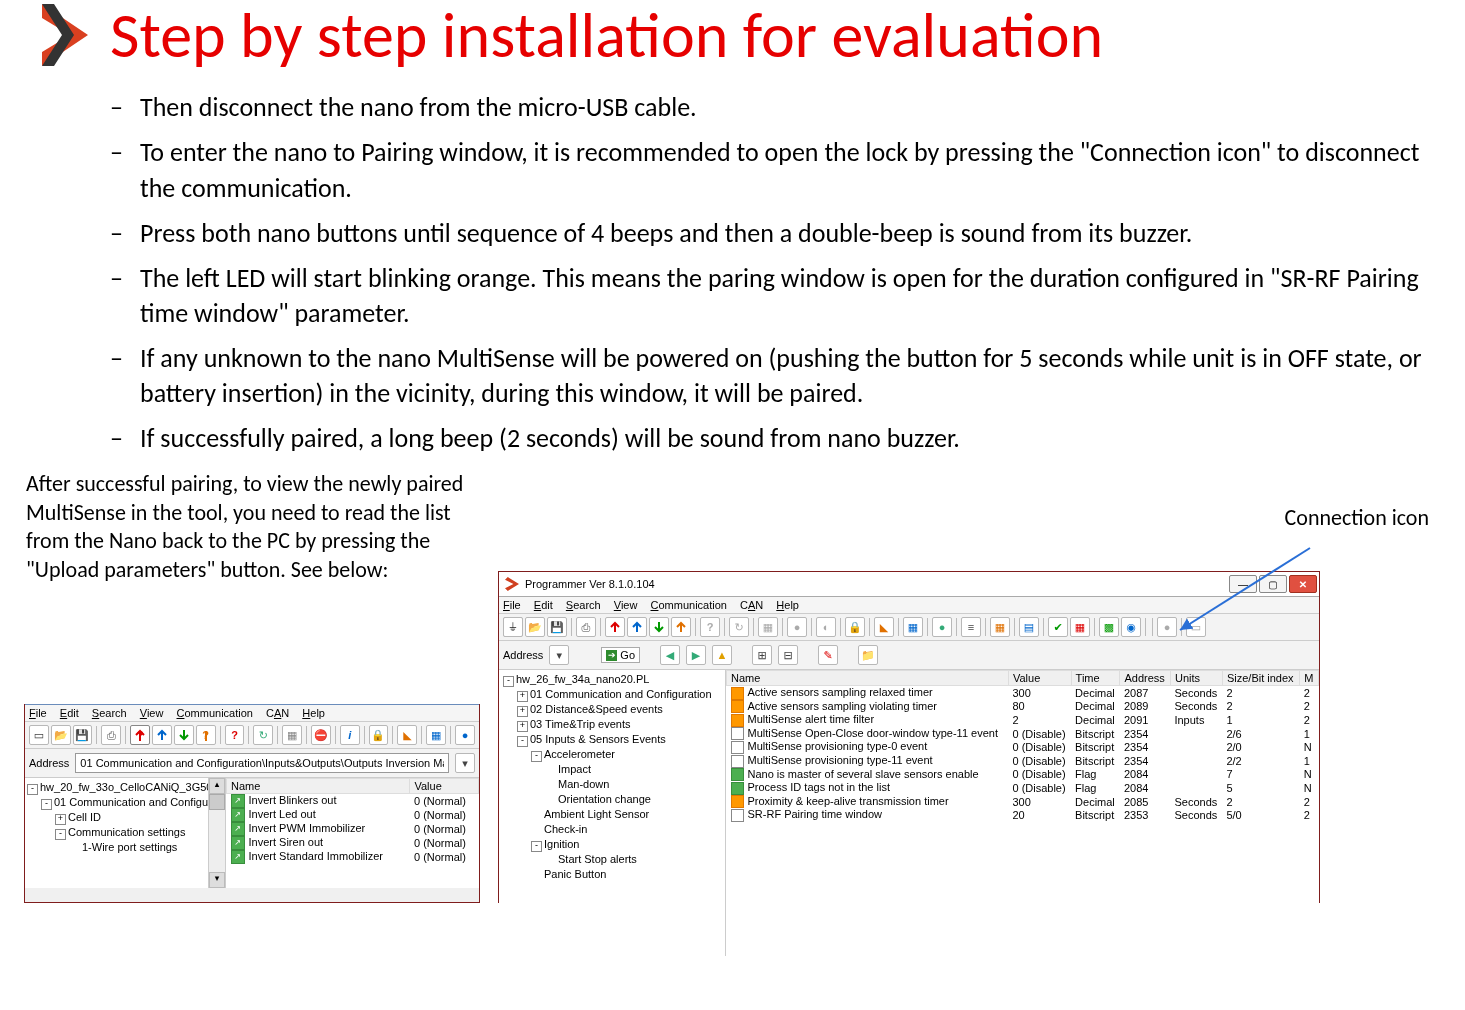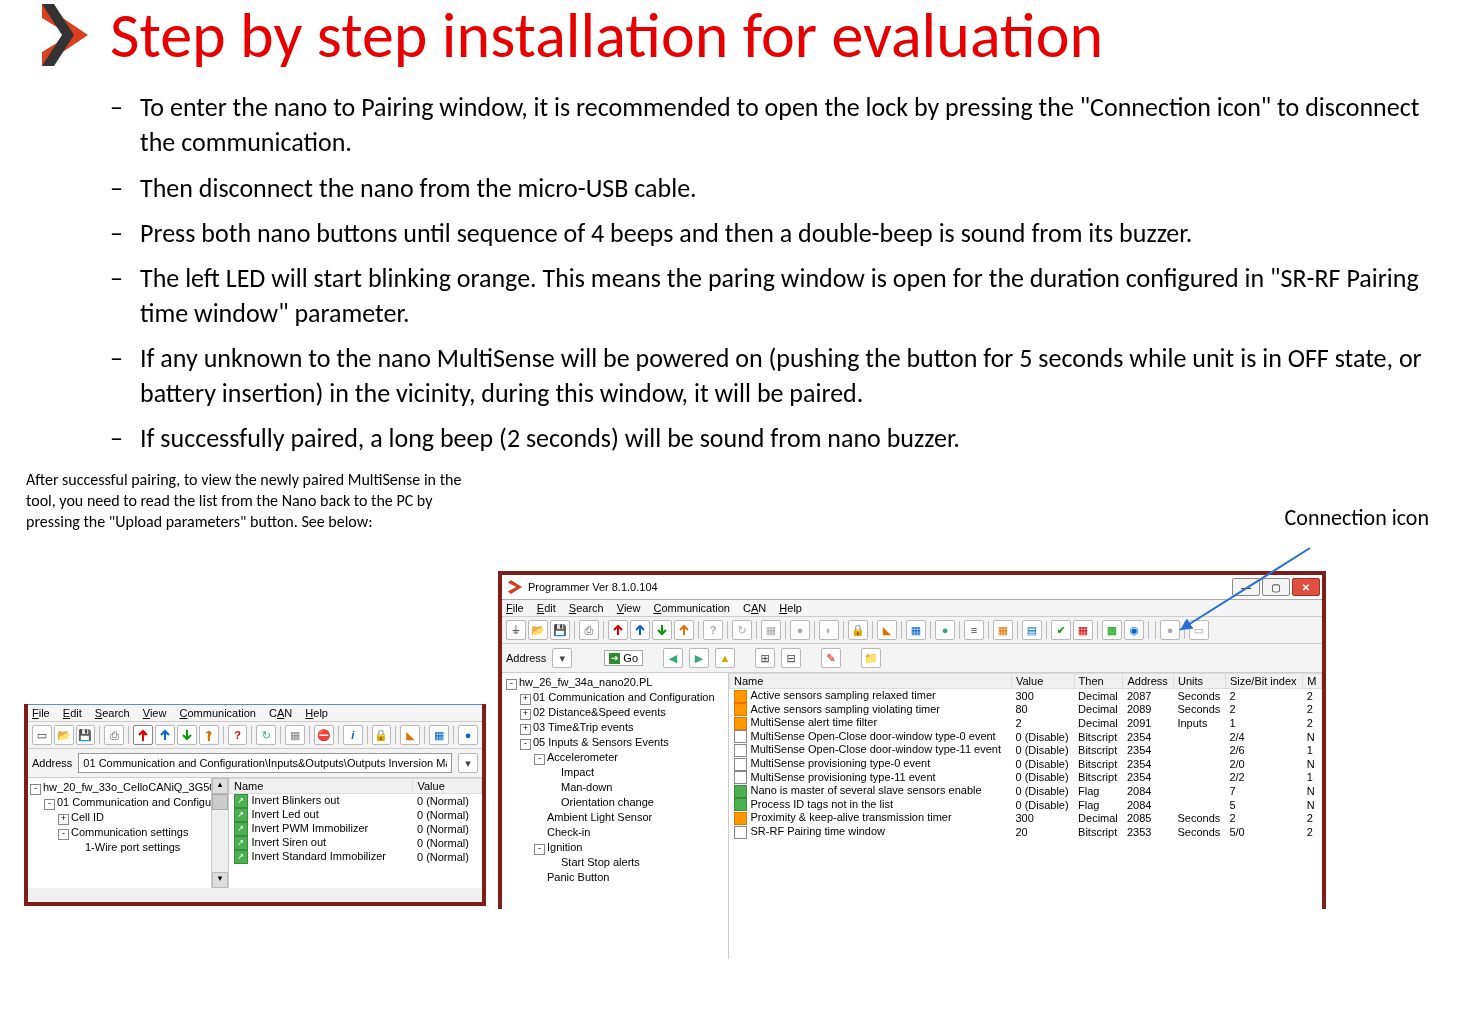--- a/index.html
+++ b/index.html
@@ -45,29 +45,29 @@
     left: -30px;
   }
   .conn-label {
     position: absolute;
     right: 36px;
     top: 506px;
     font-size: 22px;
     line-height: 1.1;
   }
   .after-text {
-    font-size: 16px;
+    font-size: 22px;
     line-height: 1.3;
     width: 460px;
     margin: 14px 0 8px 26px;
   }
   
   .win-frame {
     position: absolute;
-    border: 4px solid #7f1d1d;
+    border: 1px solid #7f1d1d;
     background: #f0f0f0;
     font-family: Tahoma, Arial, sans-serif;
     font-size: 11px;
   }
   .menubar {
     background: #f5f5f5;
     padding: 2px 4px 2px 4px;
     border-bottom: 1px solid #ccc;
     font-size: 11px;
   }
@@ -353,22 +353,22 @@
 
 <div class="title-wrap">
   <svg width="70" height="70" viewBox="0 0 70 70">
     <polygon points="12,4 58,35 12,66 12,52 40,35 12,18" fill="#d94020"></polygon>
     <polygon points="12,4 24,4 44,35 24,66 12,66 32,35" fill="#333"></polygon>
   </svg>
   <h1 class="slide-title">Step by step installation for evaluation</h1>
 </div>
 
 <ul class="bullets">
+  <li>Then disconnect the nano from the micro-USB cable.</li>
   <li>To enter the nano to Pairing window, it is recommended to open the lock by pressing the "Connection icon" to disconnect the communication.</li>
-  <li>Then disconnect the nano from the micro-USB cable.</li>
   <li>Press both nano buttons until sequence of 4 beeps and then a double-beep is sound from its buzzer.</li>
   <li>The left LED will start blinking orange. This means the paring window is open for the duration configured in "SR-RF Pairing time window" parameter.</li>
   <li>If any unknown to the nano MultiSense will be powered on (pushing the button for 5 seconds while unit is in OFF state, or battery insertion) in the vicinity,  during this window, it will be paired.</li>
   <li>If successfully paired, a long beep (2 seconds) will be sound from nano buzzer.</li>
 </ul>
 
 <div class="conn-label">Connection icon</div>
 
 <div class="after-text">After successful pairing, to view the newly paired MultiSense in the tool, you need to read the list from the Nano back to the PC by pressing the "Upload parameters"  button.  See below:</div>
 
@@ -613,21 +613,21 @@
         <div style="padding-left: 28px;"><span class="pm">-</span><span>Ignition</span></div>
         <div style="padding-left: 42px;"><span style="display:inline-block;width:13px"></span><span>Start Stop alerts</span></div>
         <div style="padding-left: 28px;"><span style="display:inline-block;width:13px"></span><span>Panic Button</span></div>
       </div>
     <div class="list">
       <table>
         <thead>
             <tr>
           <th>Name</th>
           <th>Value</th>
-          <th>Then</th>
+          <th>Time</th>
           <th>Address</th>
           <th>Units</th>
           <th>Size/Bit index</th>
           <th>M</th>
         </tr>
           </thead>
         <tbody id="rowsB">
             <tr>
               <td><span class="icoO"></span>Active sensors sampling relaxed timer</td>
               <td>300</td>
@@ -647,29 +647,20 @@
               <td>2</td>
             </tr>
             <tr>
               <td><span class="icoO"></span>MultiSense alert time filter</td>
               <td>2</td>
               <td>Decimal</td>
               <td>2091</td>
               <td>Inputs</td>
               <td>1</td>
               <td>2</td>
-            </tr>
-            <tr>
-              <td><span class="icoP"></span>MultiSense Open-Close door-window type-0 event</td>
-              <td>0 (Disable)</td>
-              <td>Bitscript</td>
-              <td>2354</td>
-              <td></td>
-              <td>2/4</td>
-              <td>N</td>
             </tr>
             <tr>
               <td><span class="icoP"></span>MultiSense Open-Close door-window type-11 event</td>
               <td>0 (Disable)</td>
               <td>Bitscript</td>
               <td>2354</td>
               <td></td>
               <td>2/6</td>
               <td>1</td>
             </tr>

